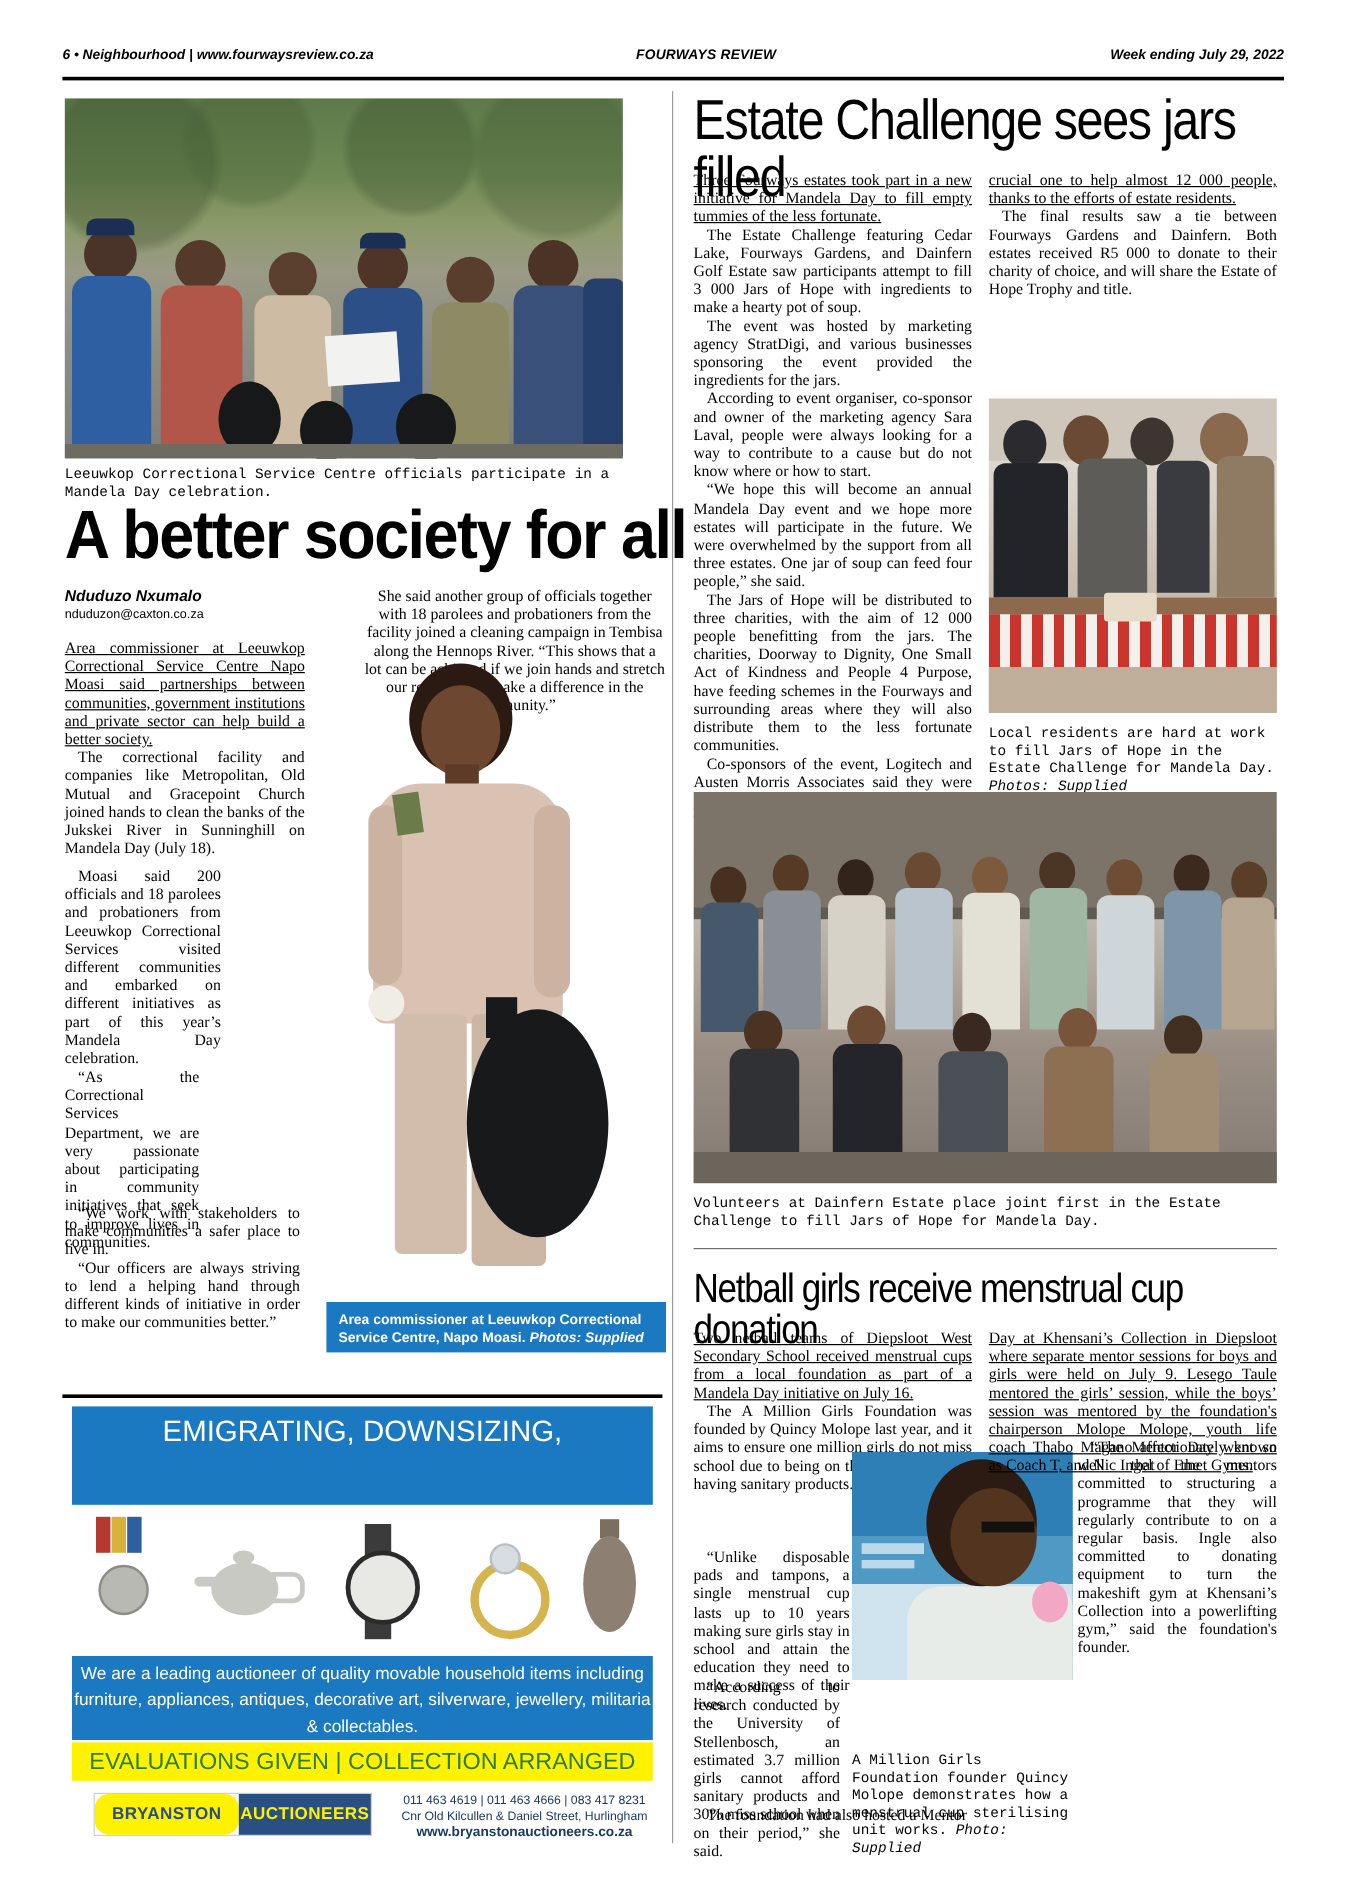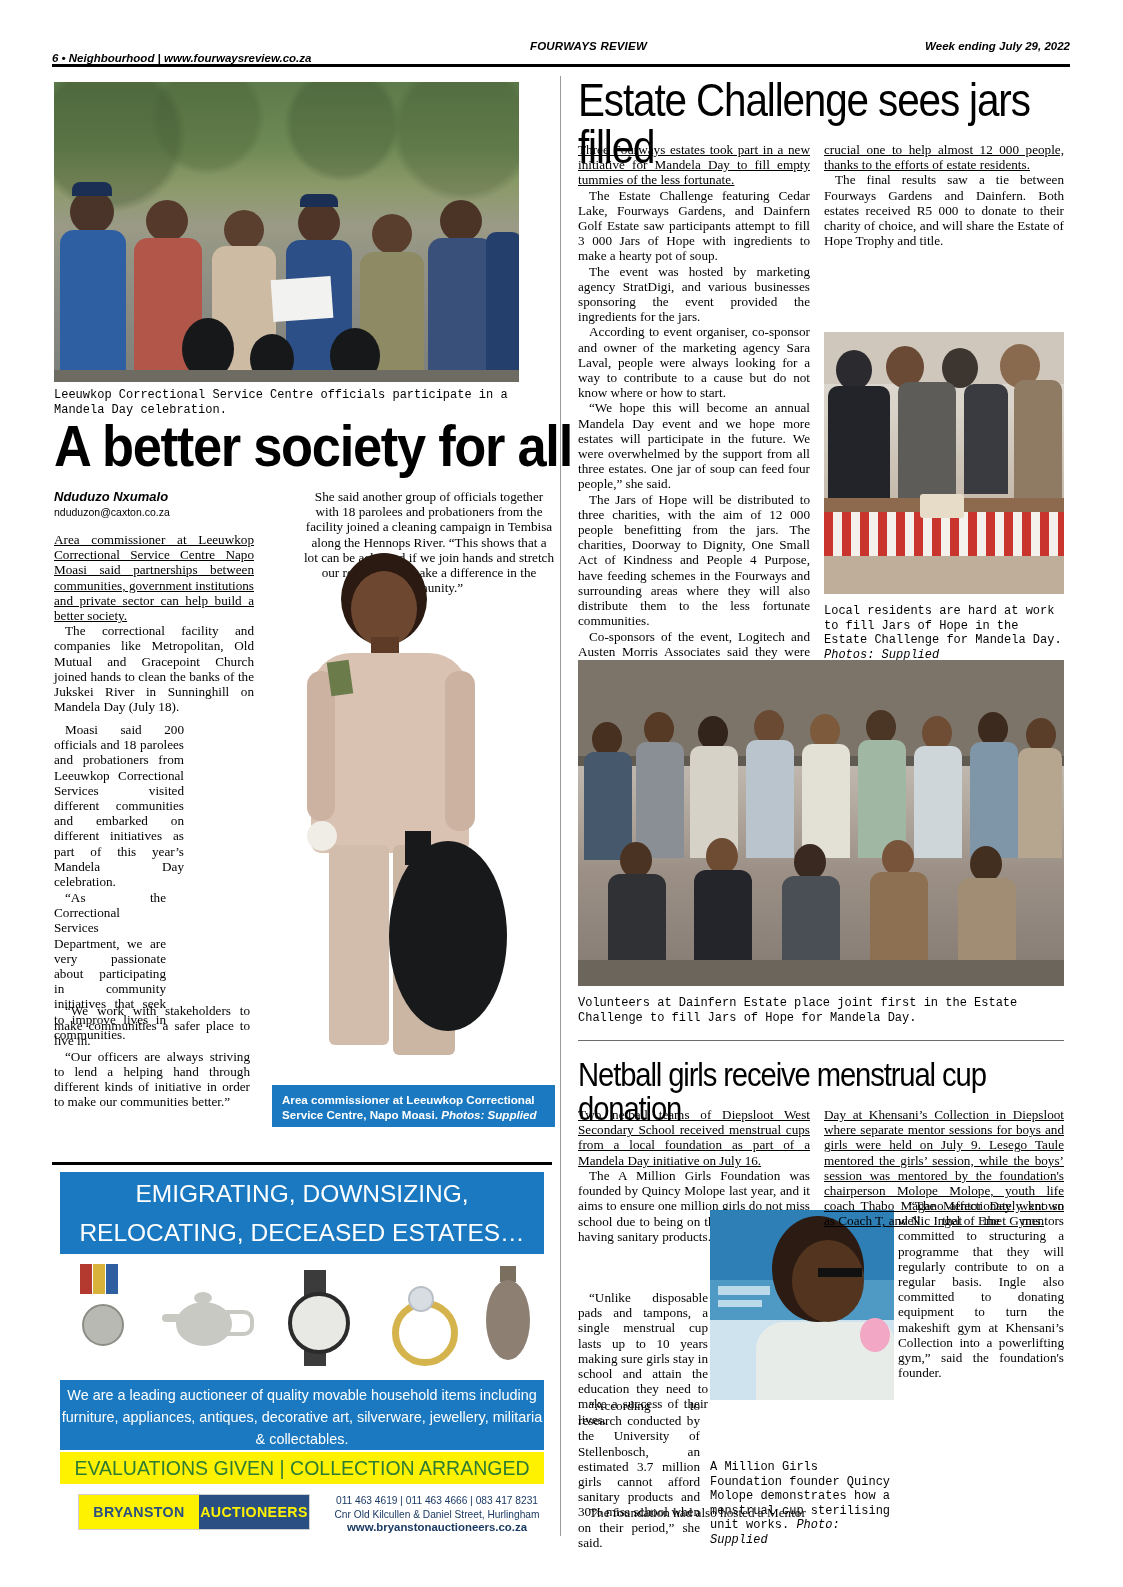--- a/index.html
+++ b/index.html
@@ -26,21 +26,21 @@
   .masthead {
     position: absolute;
     left: 52px; top: 40px;
     width: 1018px;
     height: 22px;
     font-family: "Liberation Sans", sans-serif;
     font-size: 11.5px;
     font-weight: bold;
     font-style: italic;
   }
-  .masthead .left { position: absolute; left: 0; top: 0; white-space: nowrap; margin-top: 12px; }
+  .masthead .left { position: absolute; left: 0; top: 0; white-space: nowrap; }
   .masthead .center { position: absolute; left: 478px; top: 0; white-space: nowrap; letter-spacing: .2px;}
   .masthead .right { position: absolute; right: 0; top: 0; white-space: nowrap; }
   .masthead-rule {
     position: absolute;
     left: 52px; top: 64px;
     width: 1018px;
     height: 3px;
     background: #000;
   }
 
@@ -200,21 +200,21 @@
   .ad-logo {
     position: absolute;
     left: 26px; top: 332px;
     width: 230px; height: 34px;
     display: flex;
     border: 1px solid #cfcfcf;
   }
   .ad-logo .l1 {
     flex: 0 0 120px; background: #fff200; color:#2a4f82;
     font-family:"Liberation Sans", sans-serif; font-size: 14.2px; font-weight: bold;
-    display:flex; align-items:center; justify-content:center; letter-spacing:.4px;
+    display:flex; align-items:center; justify-content:center; letter-spacing:.4px;border-radius:12px;
   }
   .ad-logo .l2 {
     flex: 1 1 auto; background:#2a4f82; color:#fff200;
     font-family:"Liberation Sans", sans-serif; font-size: 14.2px; font-weight: bold;
     display:flex; align-items:center; justify-content:center; letter-spacing:.4px;
   }
   .ad-contact {
     position: absolute;
     left: 272px; top: 332px;
     width: 226px;
@@ -337,21 +337,20 @@
 
   <div class="bluecap" style="left:272px; top:1085px; width:283px; height:42px;">
     <span>Area commissioner at Leeuwkop Correctional Service Centre, Napo Moasi. </span><i>Photos: Supplied</i>
   </div>
 
   <div class="ad">
     <div class="ad-top-rule"></div>
 
     <div class="ad-band-blue">
       <div>EMIGRATING, DOWNSIZING,</div>
-      <div>RELOCATING, DECEASED ESTATES…</div>
     </div>
 
     <div class="ad-items">
 
       <div class="ad-item" style="left:6px; top:6px; width:70px; height:104px;">
         <div class="bar" style="left:14px; top:0; width:12px; height:30px; background:#b43a2f;"></div>
         <div class="bar" style="left:27px; top:0; width:12px; height:30px; background:#d8b23a;"></div>
         <div class="bar" style="left:40px; top:0; width:12px; height:30px; background:#2f5fa0;"></div>
         <div class="blob" style="left:16px; top:40px; width:38px; height:38px; background:#b9b9b3; border:2px solid #8d8d86;"></div>
       </div>

